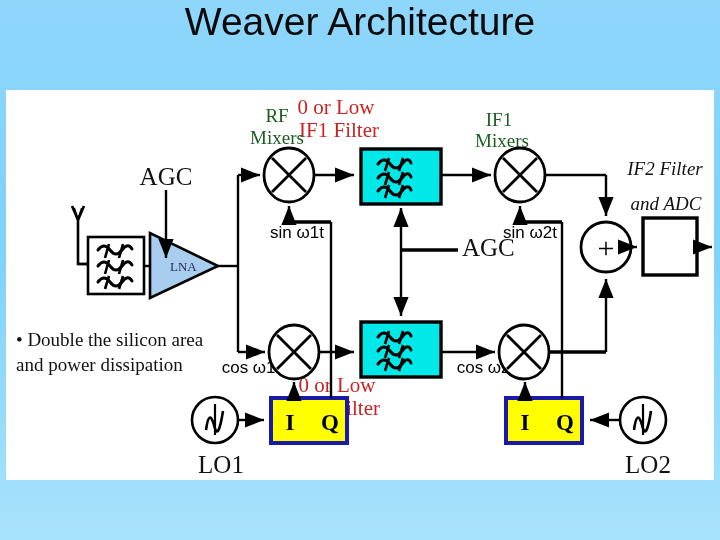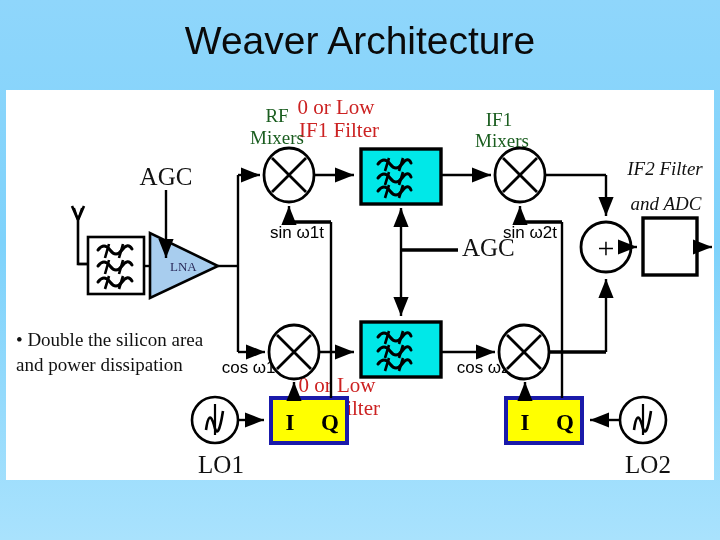--- a/index.html
+++ b/index.html
@@ -9,21 +9,21 @@
     font-family:"Liberation Serif", serif;
     overflow:hidden;
   }
   #slide{
     position:relative;
     width:720px;height:540px;
     background:linear-gradient(180deg,#8fd6fb 0%,#7ed2fb 45%,#a9e2fd 100%);
   }
   #title-band{
     position:absolute;left:0;top:0;width:720px;height:78px;
-    display:flex;align-items:center;justify-content:center;border-radius:17px;
+    display:flex;align-items:flex-start;justify-content:center;border-radius:17px;
   }
   #slide-title{
     font-family:"Liberation Sans", sans-serif;
     font-size:39px;
     font-weight:400;
     color:#0a0a0a;
     letter-spacing:0px;
     white-space:nowrap;
     line-height:1;
     margin-top:2px;

